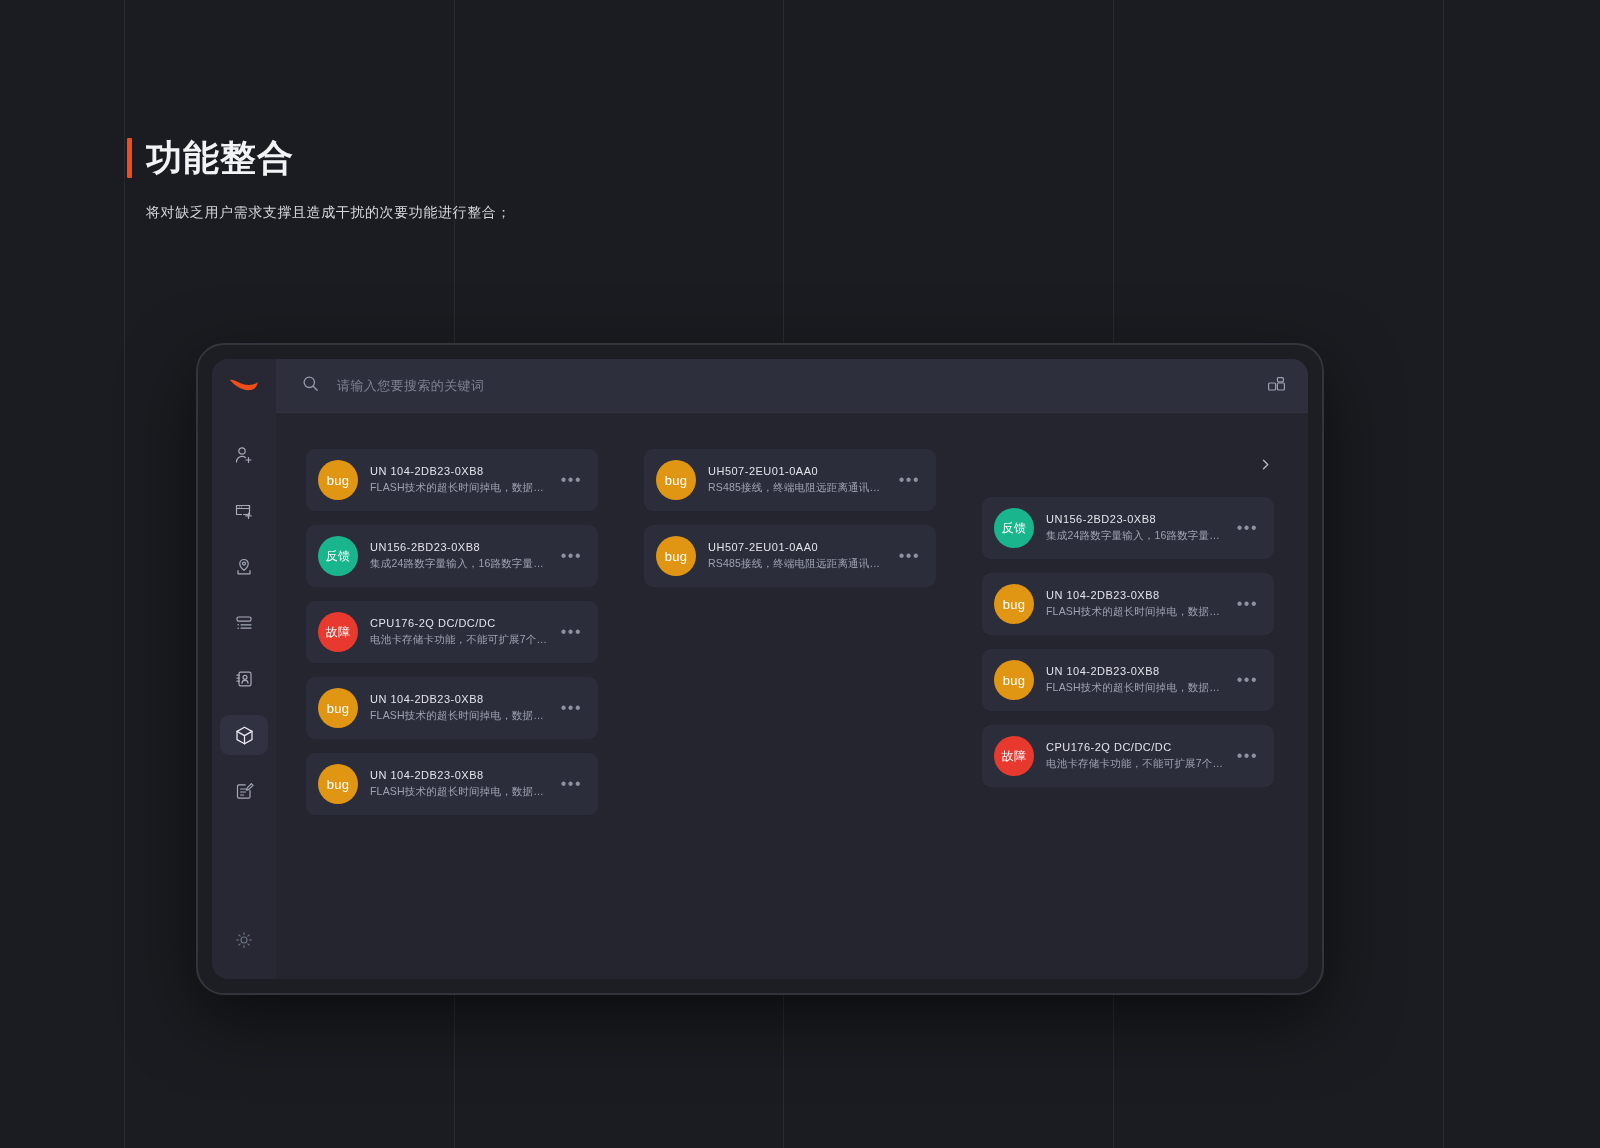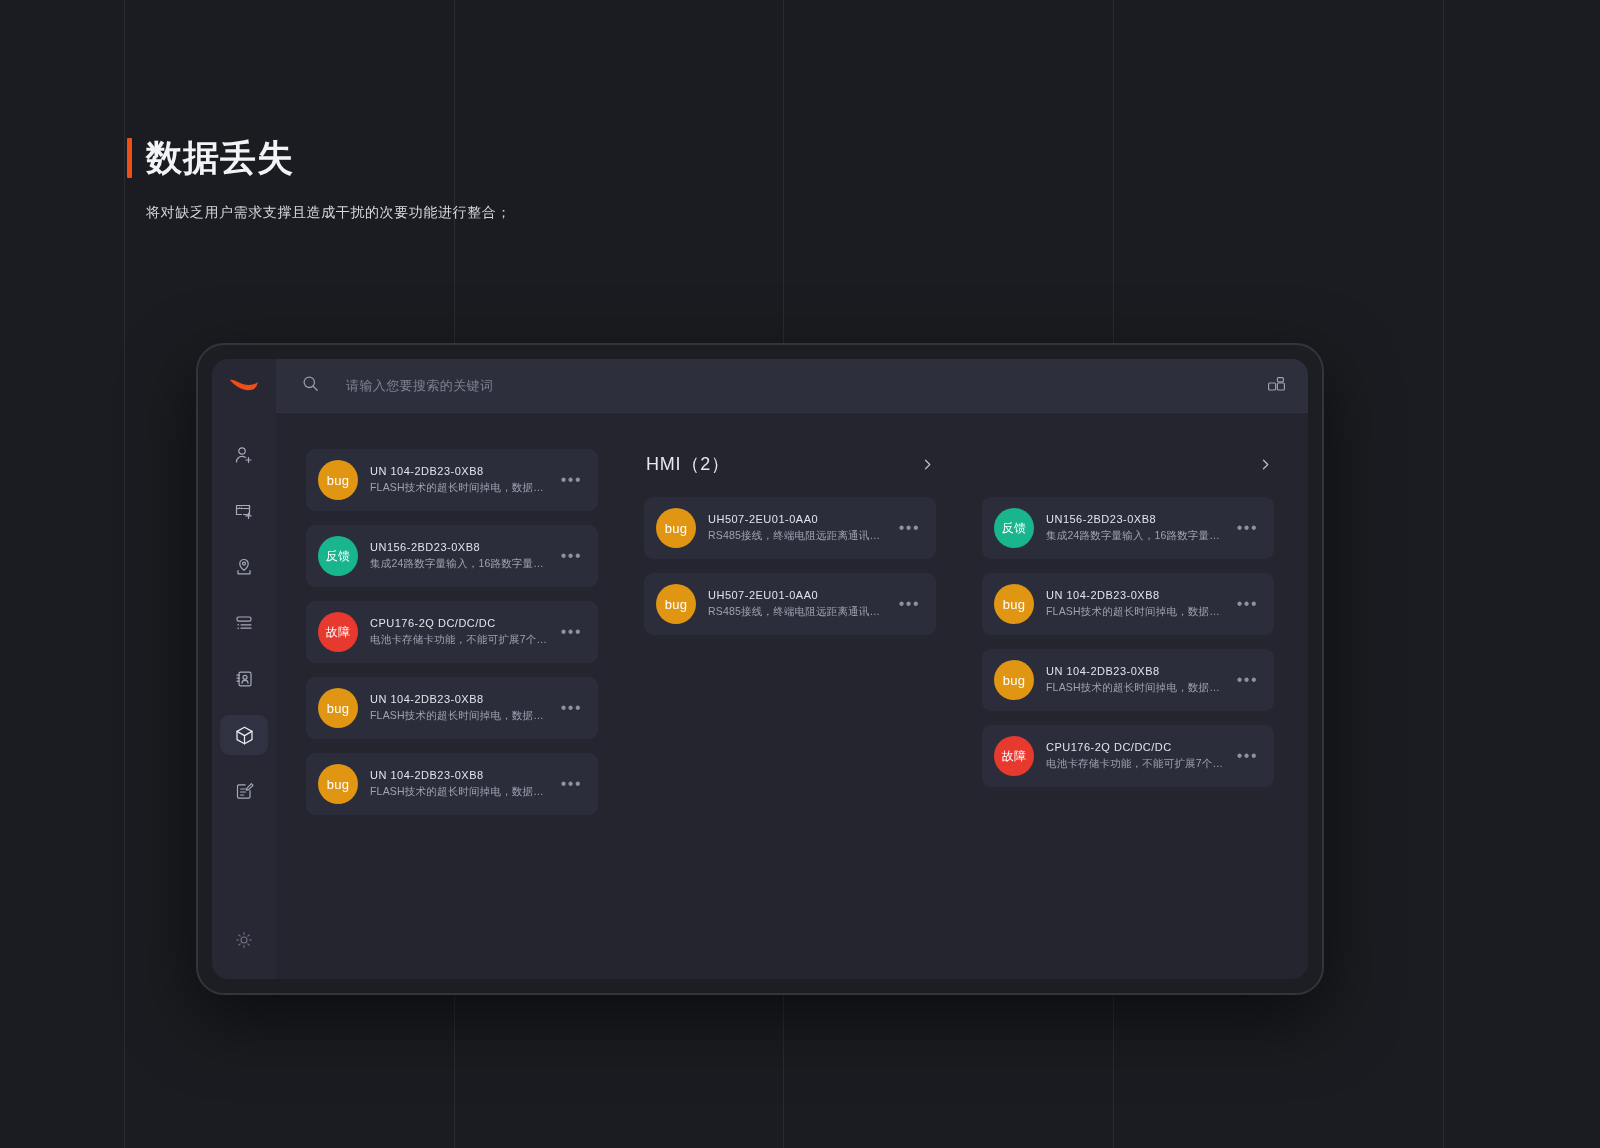--- a/index.html
+++ b/index.html
@@ -82,21 +82,21 @@
   
   .content { flex:1; display:flex; flex-direction:column; min-width:0; }
 
   .topbar {
     height:54px; flex:0 0 54px;
     background:#2d2f3d;
     display:flex; align-items:center;
     padding:0 22px 0 26px;
     border-bottom:1px solid #31333f;
   }
-  .search-wrap { flex:1; display:flex; align-items:center; gap:27px; min-width:0; }
+  .search-wrap { flex:1; display:flex; align-items:center; gap:18px; min-width:0; }
   .search-input {
     background:transparent; border:none; outline:none;
     color:#cfd2da; font-size:13px;
     font-family:"Liberation Sans","DejaVu Sans",sans-serif;
     width:100%;
     letter-spacing:.4px;
   }
   .search-input::placeholder { color:#7d8191; }
   .apps-btn { cursor:pointer; display:flex; align-items:center; }
 
@@ -155,21 +155,21 @@
     <div class="grid-line" style="left:124px"></div>
     <div class="grid-line" style="left:454px"></div>
     <div class="grid-line" style="left:783px"></div>
     <div class="grid-line" style="left:1113px"></div>
     <div class="grid-line" style="left:1443px"></div>
   </div>
 
   <div class="heading-block">
     <div class="heading-row">
       <div class="heading-bar"></div>
-      <div class="heading-title">数据丢失</div>
+      <div class="heading-title">功能整合</div>
     </div>
     <div class="heading-sub">将对缺乏用户需求支撑且造成干扰的次要功能进行整合；</div>
   </div>
 
   <div class="tablet">
     <div class="screen">
 
       <div class="sidebar">
         <div class="logo">
           <svg width="30" height="18" viewBox="0 0 30 18">
@@ -318,28 +318,20 @@
               <div class="card">
                 <div class="badge" style="background: rgb(224, 150, 18);">bug</div>
                 <div class="card-texts">
                   <div class="card-title">UN 104-2DB23-0XB8</div>
                   <div class="card-sub">FLASH技术的超长时间掉电，数据丢失</div>
                 </div>
                 <div class="card-more">•••</div>
               </div>
             </div>
             <div class="column">
-              <div class="col-head">
-                <div class="col-title">HMI（2）</div>
-                <div class="col-chev">
-                  <svg width="13" height="13" viewBox="0 0 13 13" fill="none" stroke="#b9bcc8" stroke-width="1.3" stroke-linecap="round" stroke-linejoin="round">
-                    <path d="M4.5 2.2 8.8 6.5 4.5 10.8"></path>
-                  </svg>
-                </div>
-              </div>
               <div class="card">
                 <div class="badge" style="background: rgb(224, 150, 18);">bug</div>
                 <div class="card-texts">
                   <div class="card-title">UH507-2EU01-0AA0</div>
                   <div class="card-sub">RS485接线，终端电阻远距离通讯失败</div>
                 </div>
                 <div class="card-more">•••</div>
               </div>
               <div class="card">
                 <div class="badge" style="background: rgb(224, 150, 18);">bug</div>

